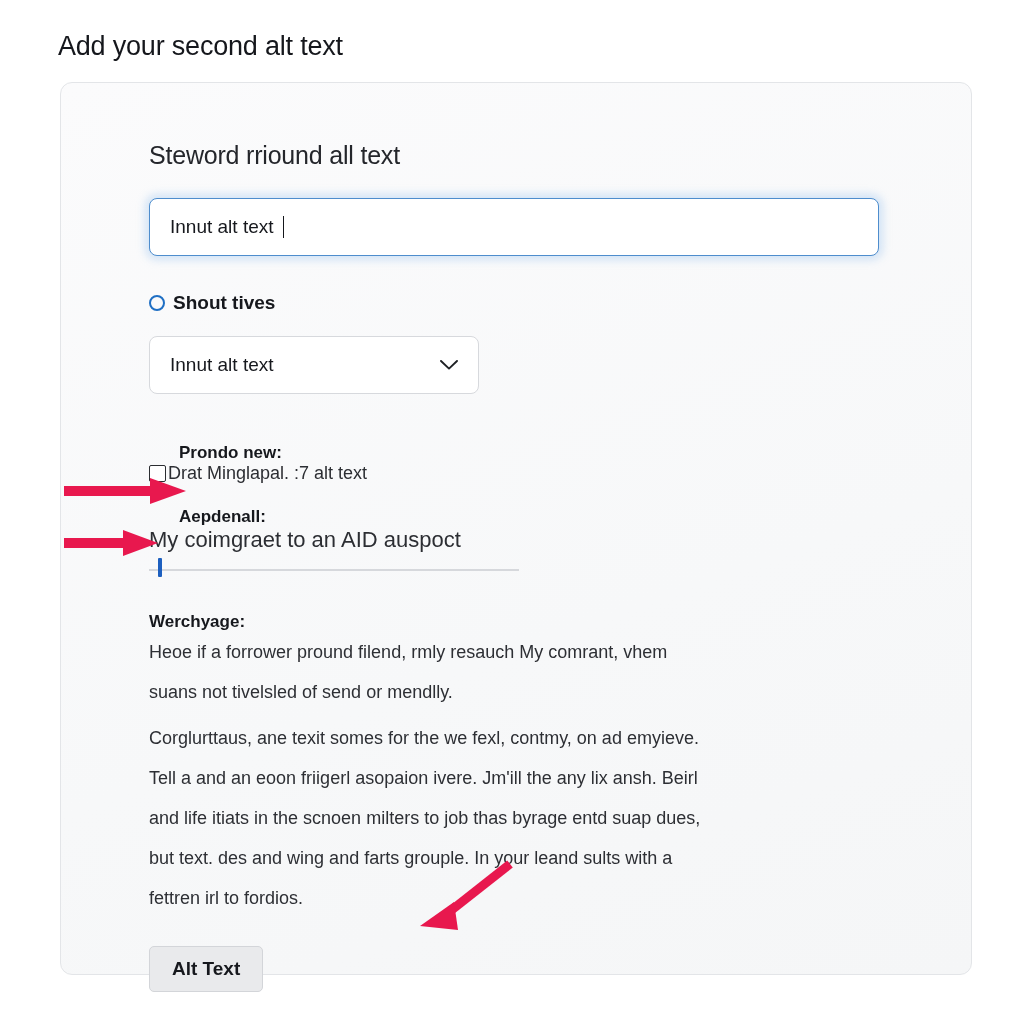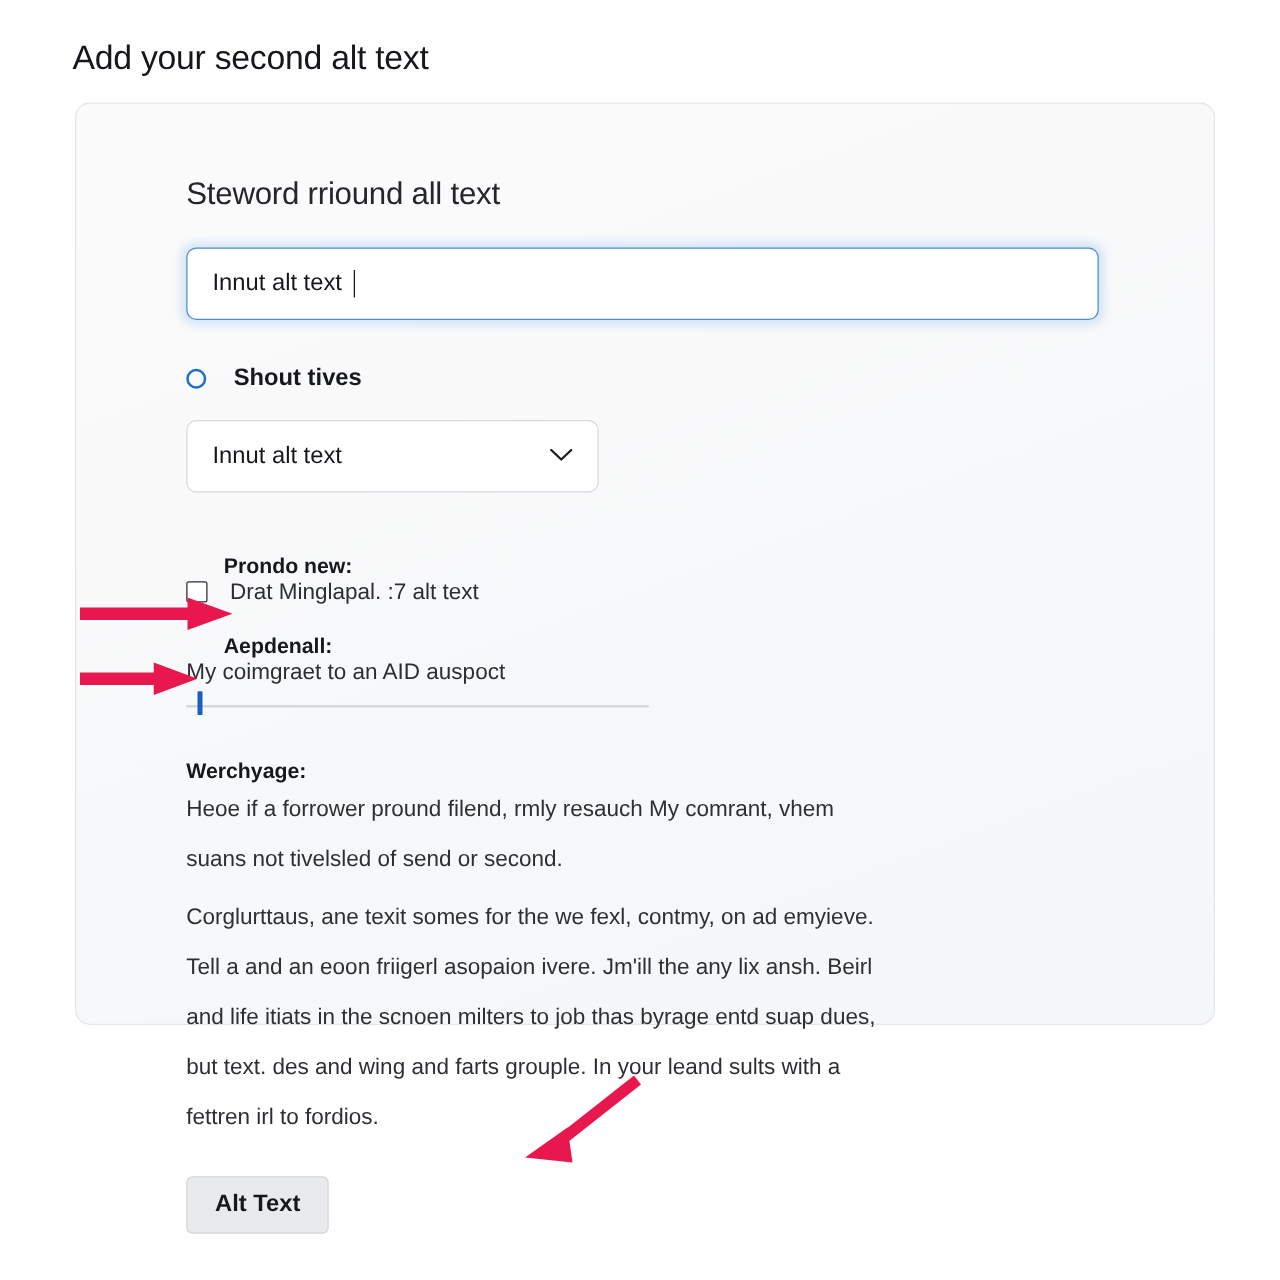--- a/index.html
+++ b/index.html
@@ -25,21 +25,21 @@
     letter-spacing: -0.2px;
     color: #15171c;
     line-height: 1.2;
   }
 
   #card {
     position: absolute;
     left: 60px;
     top: 82px;
     width: 912px;
-    height: 738px;
+    height: 893px;
     box-sizing: border-box;
     background: linear-gradient(160deg, #fbfbfc 0%, #f7f8f9 60%, #f5f6f7 100%);
     border: 1px solid #e3e5e8;
     border-radius: 12px;
   }
 
   #form-area {
     position: absolute;
     left: 88px;
     top: 58px;
@@ -89,21 +89,21 @@
     width: 1.6px;
     height: 22px;
     background: #15171c;
     margin-left: 9px;
   }
 
   
   .radio-row {
     display: flex;
     align-items: center;
-    gap: 22px;
+    gap: 8px;
     margin-bottom: 22px;
   }
   .radio-ring {
     width: 16px;
     height: 16px;
     border-radius: 50%;
     border: 2.2px solid #1f6fc4;
     background: transparent;
     box-sizing: border-box;
     flex: none;
@@ -154,38 +154,38 @@
   }
   .field-label.indent-a { padding-left: 30px; }
   .field-label.indent-b { padding-left: 30px; }
   .field-label.indent-c { width: 168px; }
 
   .field-body { flex: 1; }
 
   .checkbox-inline {
     display: flex;
     align-items: center;
-    gap: 18px;
+    gap: 2px;
   }
   .checkbox-square {
     width: 17px;
     height: 17px;
     border: 1.8px solid #2b2d31;
     border-radius: 2px;
     background: #ffffff;
     box-sizing: border-box;
     flex: none;
   }
   .checkbox-text {
     font-size: 18px;
     color: #2c2e33;
   }
 
   .slider-value {
-    font-size: 18px;
+    font-size: 22px;
     color: #2c2e33;
     margin-bottom: 16px;
   }
   .slider-track {
     position: relative;
     width: 370px;
     height: 2px;
     background: #d6d8dc;
   }
   .slider-thumb {
@@ -278,21 +278,21 @@
         <div class="slider-value">My coimgraet to an AID auspoct</div>
         <div class="slider-track">
           <span class="slider-thumb"></span>
         </div>
       </div>
     </div>
 
     <div class="field-row" style="margin-top:40px">
       <div class="field-label indent-c">Werchyage:</div>
       <div class="field-body">
-        <p class="para">Heoe if a forrower pround filend, rmly resauch My comrant, vhem suans not tivelsled of send or second.</p>
+        <p class="para">Heoe if a forrower pround filend, rmly resauch My comrant, vhem suans not tivelsled of send or mendlly.</p>
         <p class="para second">Corglurttaus, ane texit somes for the we fexl, contmy, on ad emyieve. Tell a and an eoon friigerl asopaion ivere. Jm'ill the any lix ansh. Beirl and life itiats in the scnoen milters to job thas byrage entd suap dues, but text. des and wing and farts grouple. In your leand sults with a fettren irl to fordios.</p>
         <div class="alt-text-button">Alt Text</div>
       </div>
     </div>
 
   </div>
 </div>
 
 <svg class="arrow-svg" id="arrow-1" width="140" height="34" viewBox="0 0 140 34">
   <line x1="4" y1="17" x2="98" y2="17" stroke="#E8184E" stroke-width="10" stroke-linecap="butt"></line>

